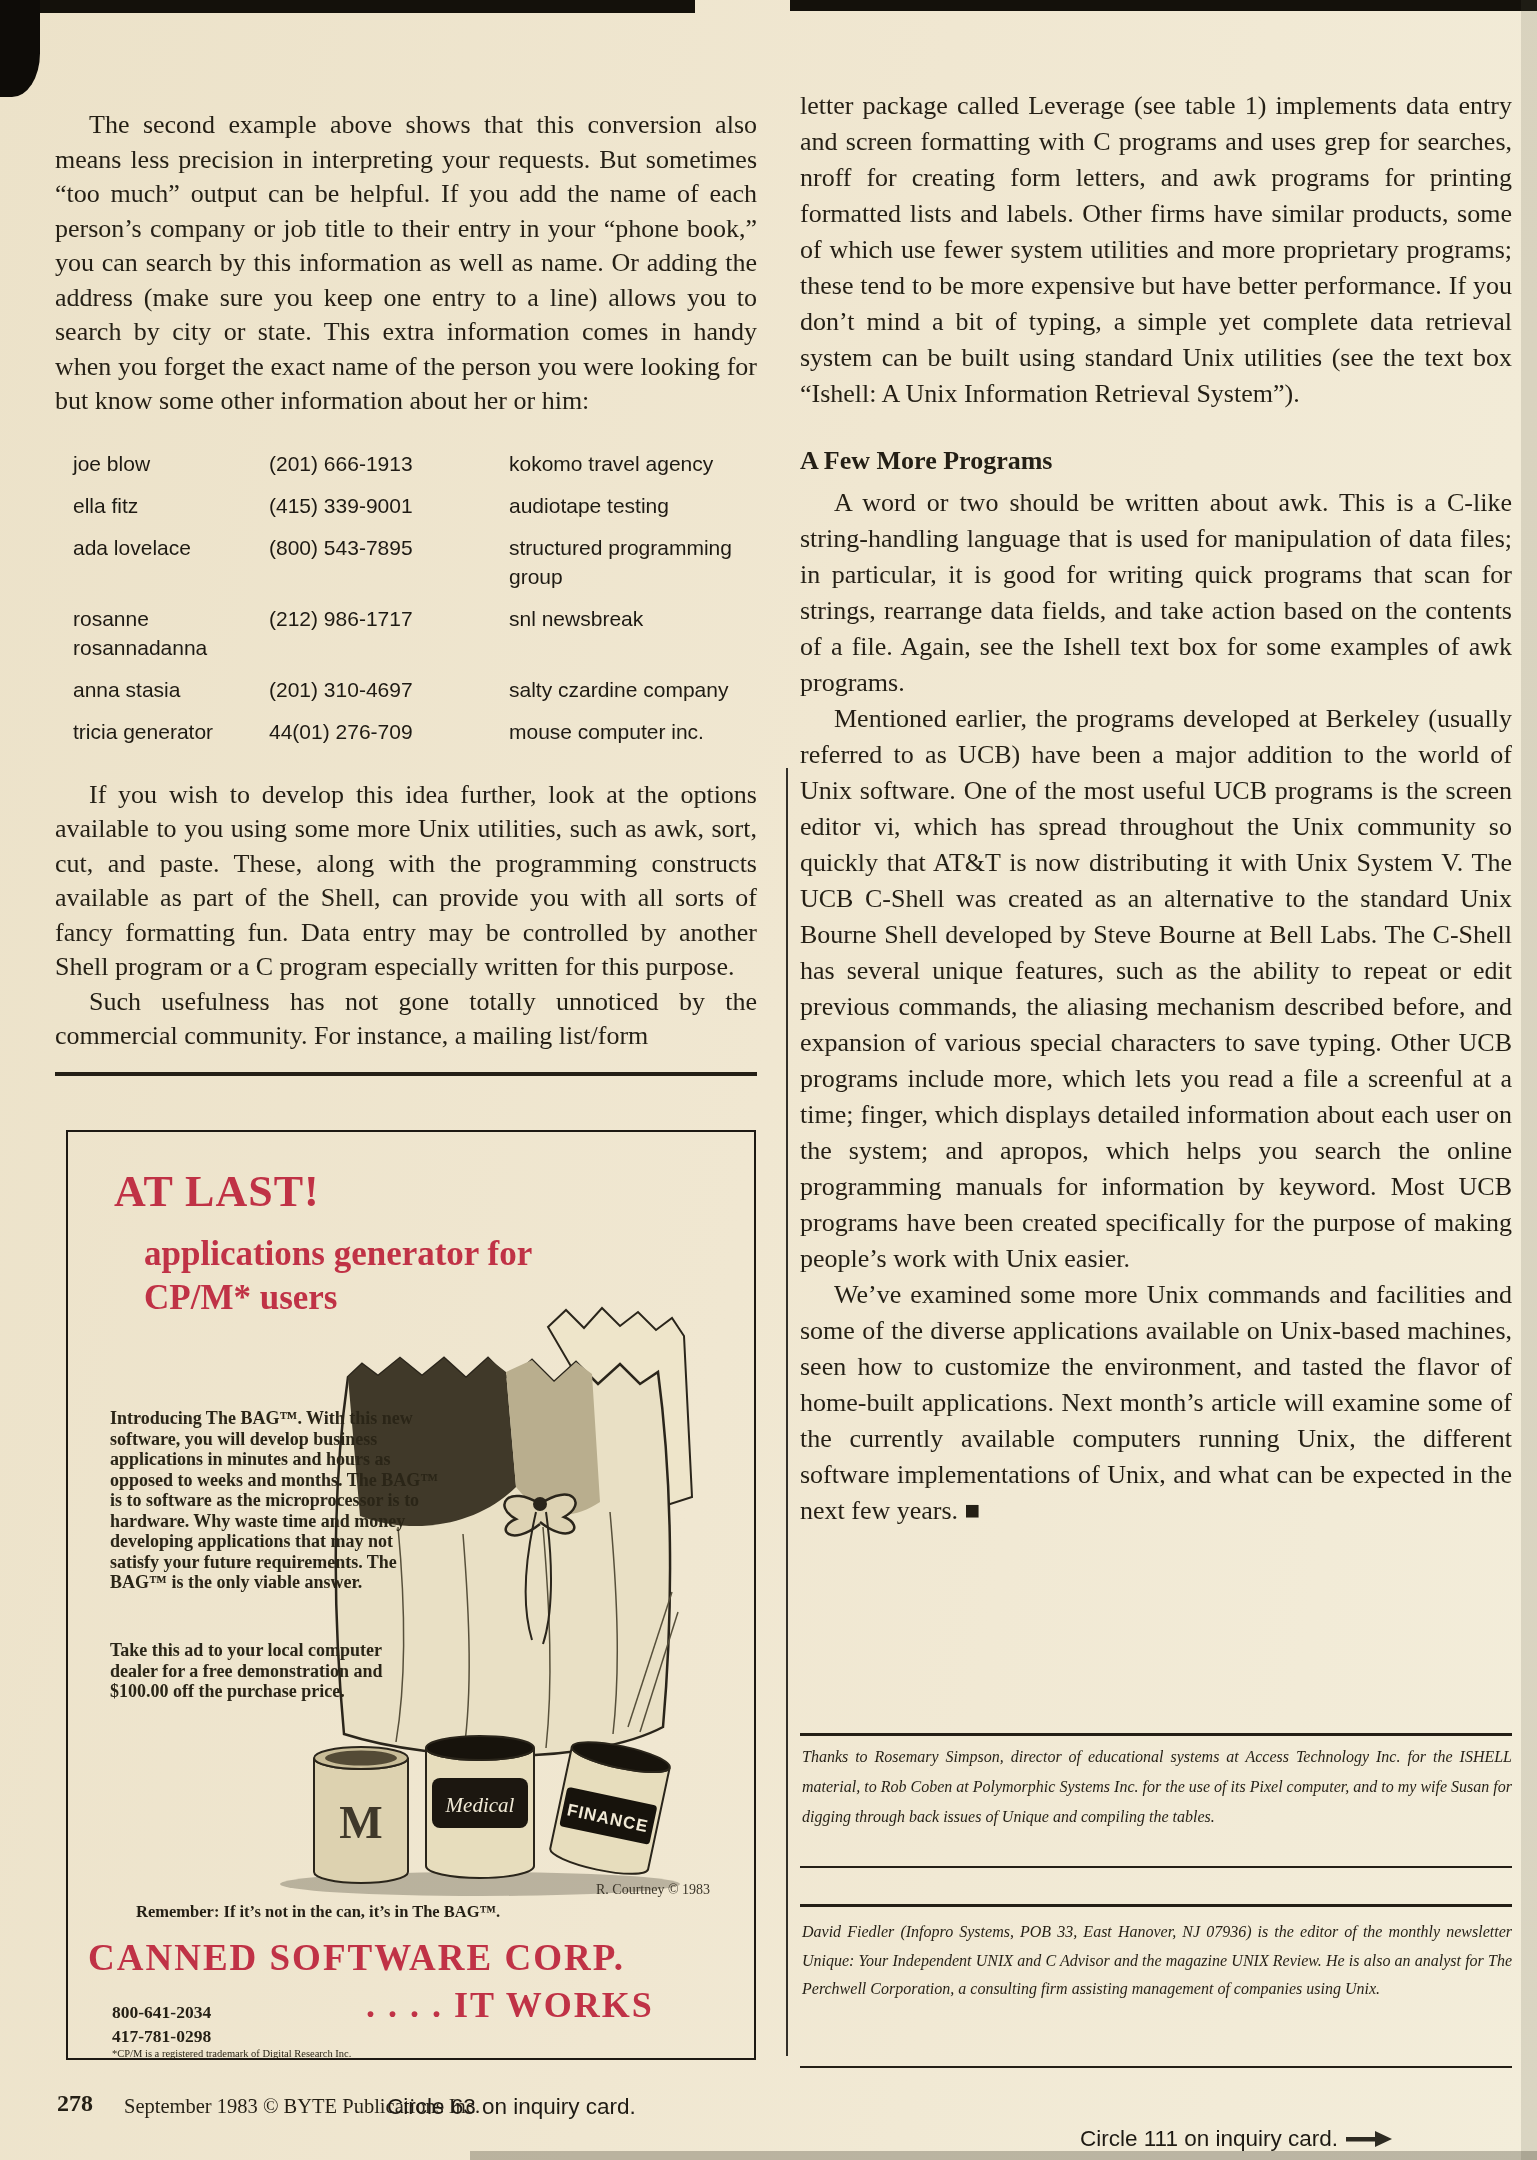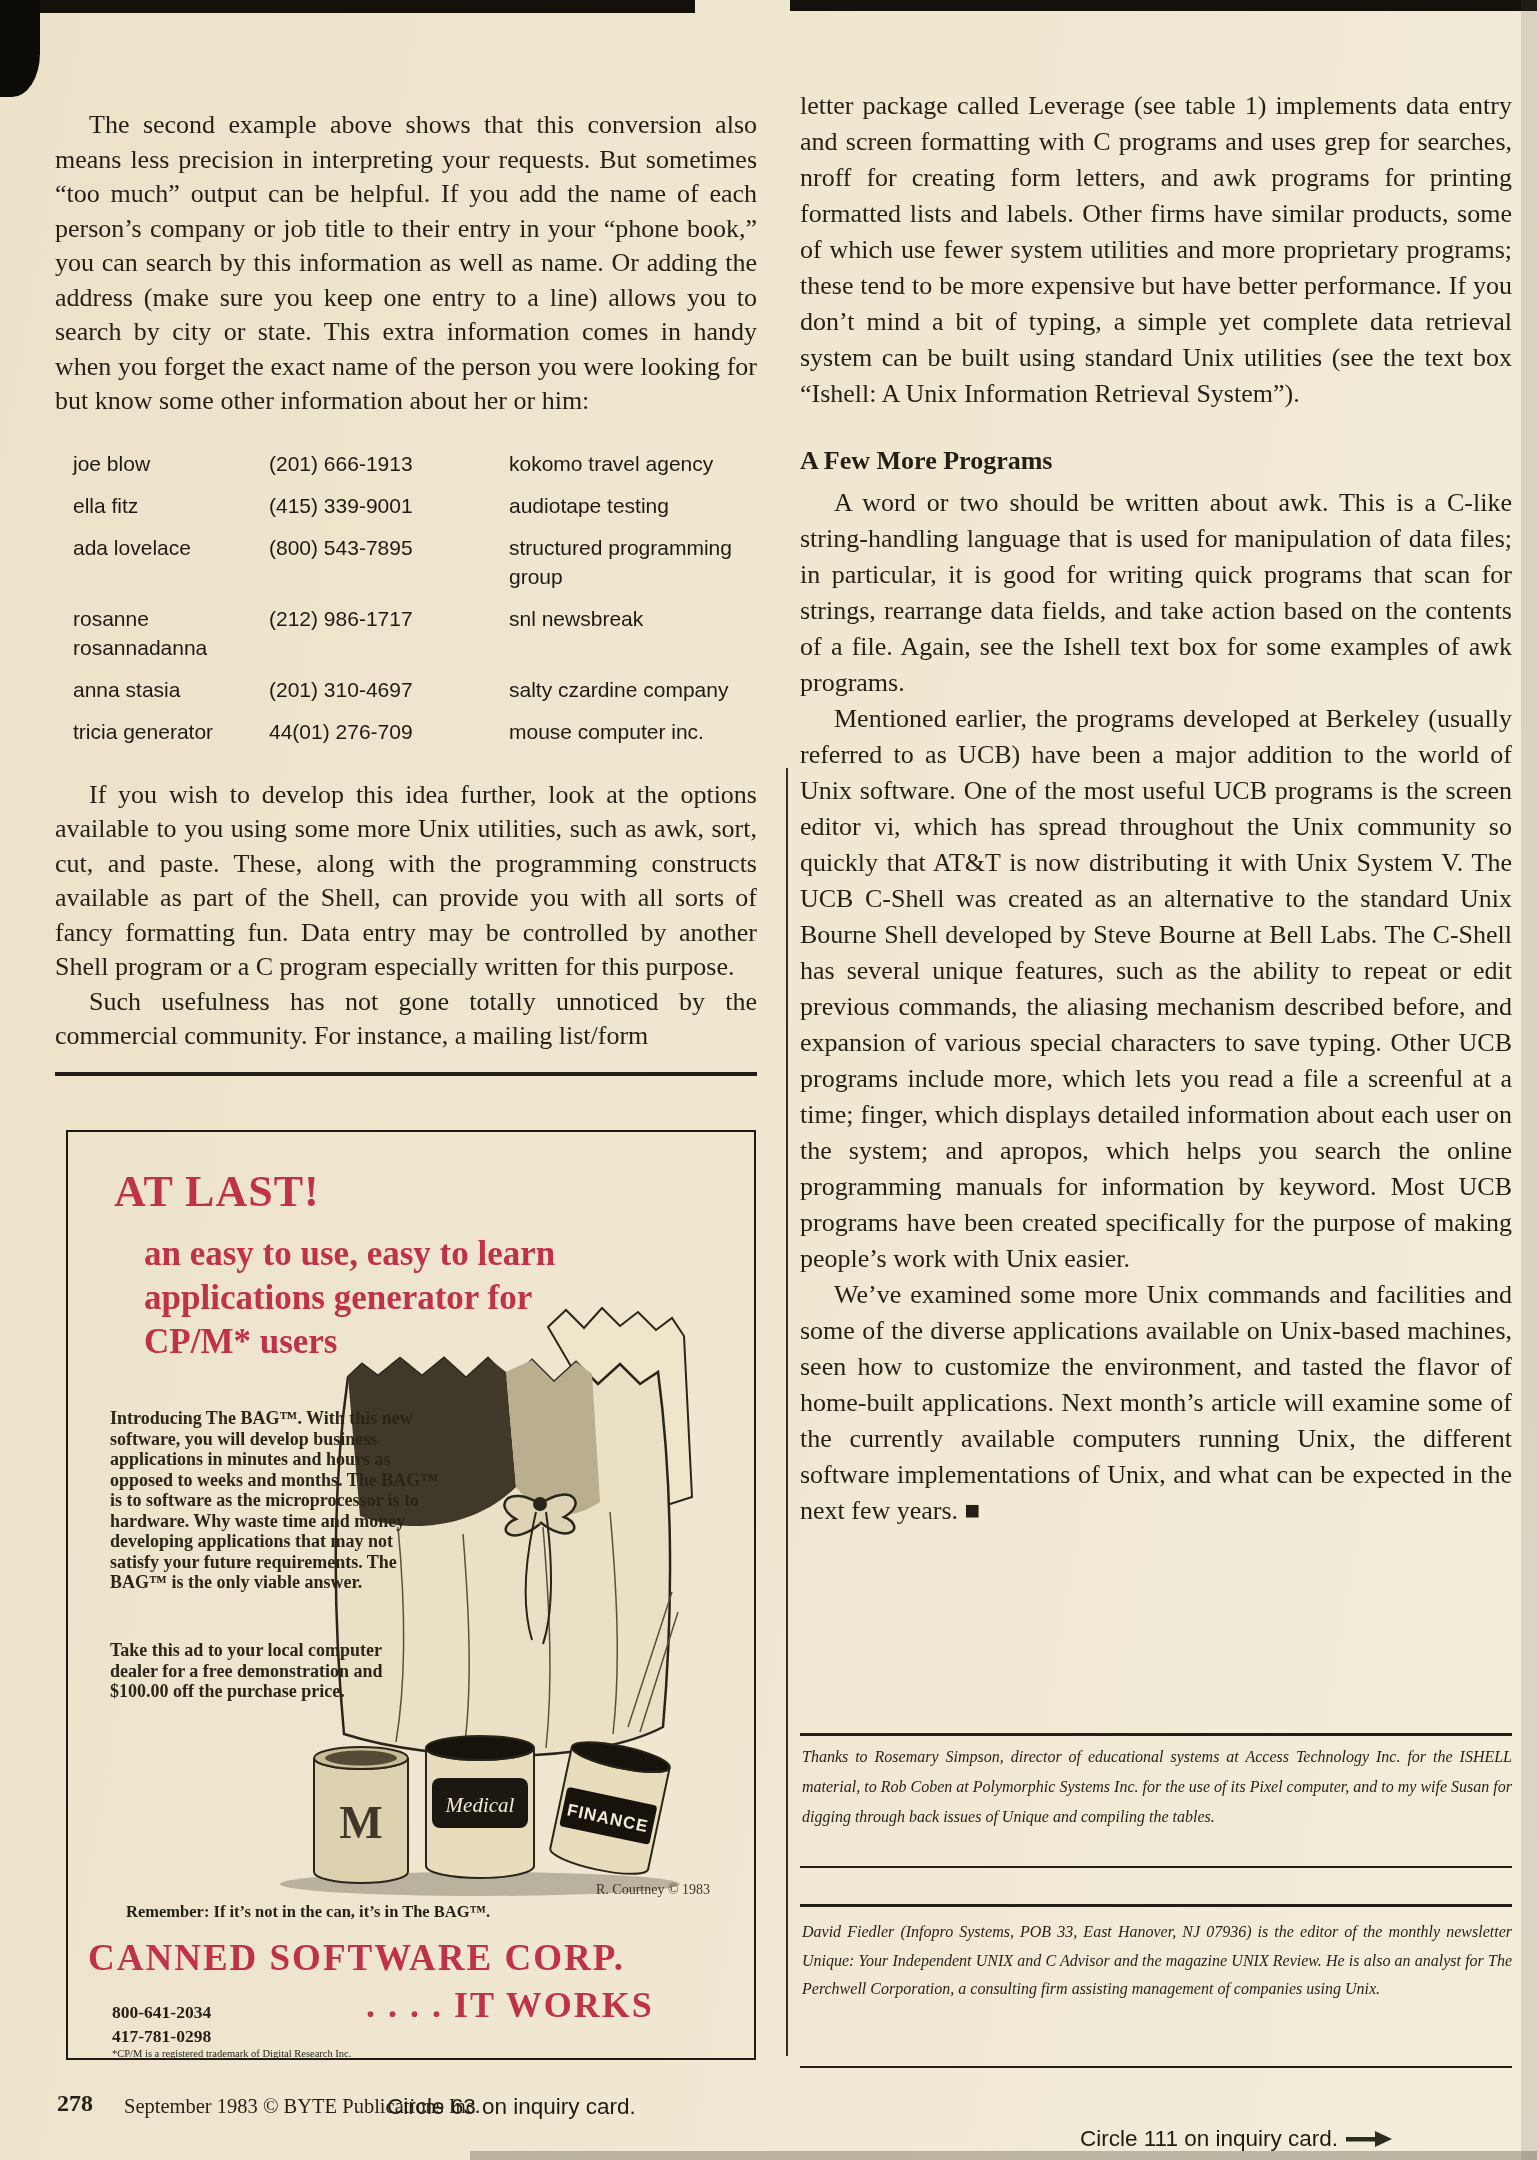--- a/index.html
+++ b/index.html
@@ -38,21 +38,21 @@
   .ad{position:absolute;left:66px;top:1130px;width:690px;height:930px;border:2px solid #1d1913;box-sizing:border-box;}
   .ad *{margin:0;}
   .ad-headline{position:absolute;left:46px;top:34px;font-size:44px;font-weight:700;letter-spacing:1px;}
   .ad-subhead{position:absolute;left:76px;top:100px;font-size:35px;line-height:44px;font-weight:700;}
   .ad-subhead span{display:block;}
   .ad-body{position:absolute;font-weight:700;font-size:18px;line-height:20.5px;color:#2a2517;}
   .ad-body1{left:42px;top:276px;width:336px;}
   .ad-body2{left:42px;top:508px;width:290px;}
   .bag-art{position:absolute;left:180px;top:140px;}
   .ad-signature{position:absolute;left:528px;top:750px;font-size:14px;color:#3c362a;}
-  .ad-tagline{position:absolute;left:58px;top:770px;font-size:16.5px;font-weight:700;color:#241f15;}
+  .ad-tagline{position:absolute;left:68px;top:770px;font-size:16.5px;font-weight:700;color:#241f15;}
   .ad-company{position:absolute;left:20px;top:804px;font-size:37px;font-weight:600;letter-spacing:2px;}
   .ad-phones{position:absolute;left:44px;top:868px;font-size:17.5px;line-height:24px;font-weight:700;color:#241f15;}
   .ad-slogan{position:absolute;left:298px;top:852px;font-size:36px;font-weight:600;letter-spacing:2px;}
   .ad-footnote{position:absolute;left:44px;top:916px;font-size:10.5px;color:#2a2517;}
 
   
   .footer-item{position:absolute;white-space:nowrap;}
   .pagenum{left:57px;top:2090px;font-size:24px;font-weight:700;}
   .pub{left:124px;top:2095px;font-size:20.5px;}
   .sans{font-family:"Liberation Sans","DejaVu Sans",sans-serif;}
@@ -110,21 +110,20 @@
   <div class="hr" style="left:800px;top:1733px;width:712px;height:3px;"></div>
   <p class="note thanks">Thanks to Rosemary Simpson, director of educational systems at Access Technology Inc. for the ISHELL material, to Rob Coben at Polymorphic Systems Inc. for the use of its Pixel computer, and to my wife Susan for digging through back issues of Unique and compiling the tables.</p>
   <div class="hr" style="left:800px;top:1866px;width:712px;height:2px;"></div>
   <div class="hr" style="left:800px;top:1904px;width:712px;height:3px;"></div>
   <p class="note bio">David Fiedler (Infopro Systems, POB 33, East Hanover, NJ 07936) is the editor of the monthly newsletter Unique: Your Independent UNIX and C Advisor and the magazine UNIX Review. He is also an analyst for The Perchwell Corporation, a consulting firm assisting management of companies using Unix.</p>
   <div class="hr" style="left:800px;top:2066px;width:712px;height:2px;"></div>
 
   <div class="ad">
     <div class="ad-headline" style="color: rgb(192, 50, 70);">AT LAST!</div>
     <div class="ad-subhead" style="color: rgb(192, 50, 70);">
-      <span>an easy to use, easy to learn</span>
       <span>applications generator for</span>
       <span>CP/M* users</span>
     </div>
 
     <svg class="bag-art" width="490" height="660" viewBox="0 0 490 660">
 
       <path d="M300,55 L318,38 L336,56 L354,36 L372,54 L390,40 L408,58 L424,46 L436,64 L444,225 L360,252 L338,120 Z" fill="#eee5ca" stroke="#2a251b" stroke-width="2"></path>
 
       <path d="M100,105 C88,190 82,310 96,462 C190,492 345,492 415,455 C426,330 424,205 410,100
                L392,112 L372,92 L350,112 L328,90 L306,110 L284,88 L262,108 L240,86 L218,106 L196,86 L174,104 L152,86 L130,104 L114,92 Z" fill="#e9e0c5" stroke="#2a251b" stroke-width="2.5"></path>

